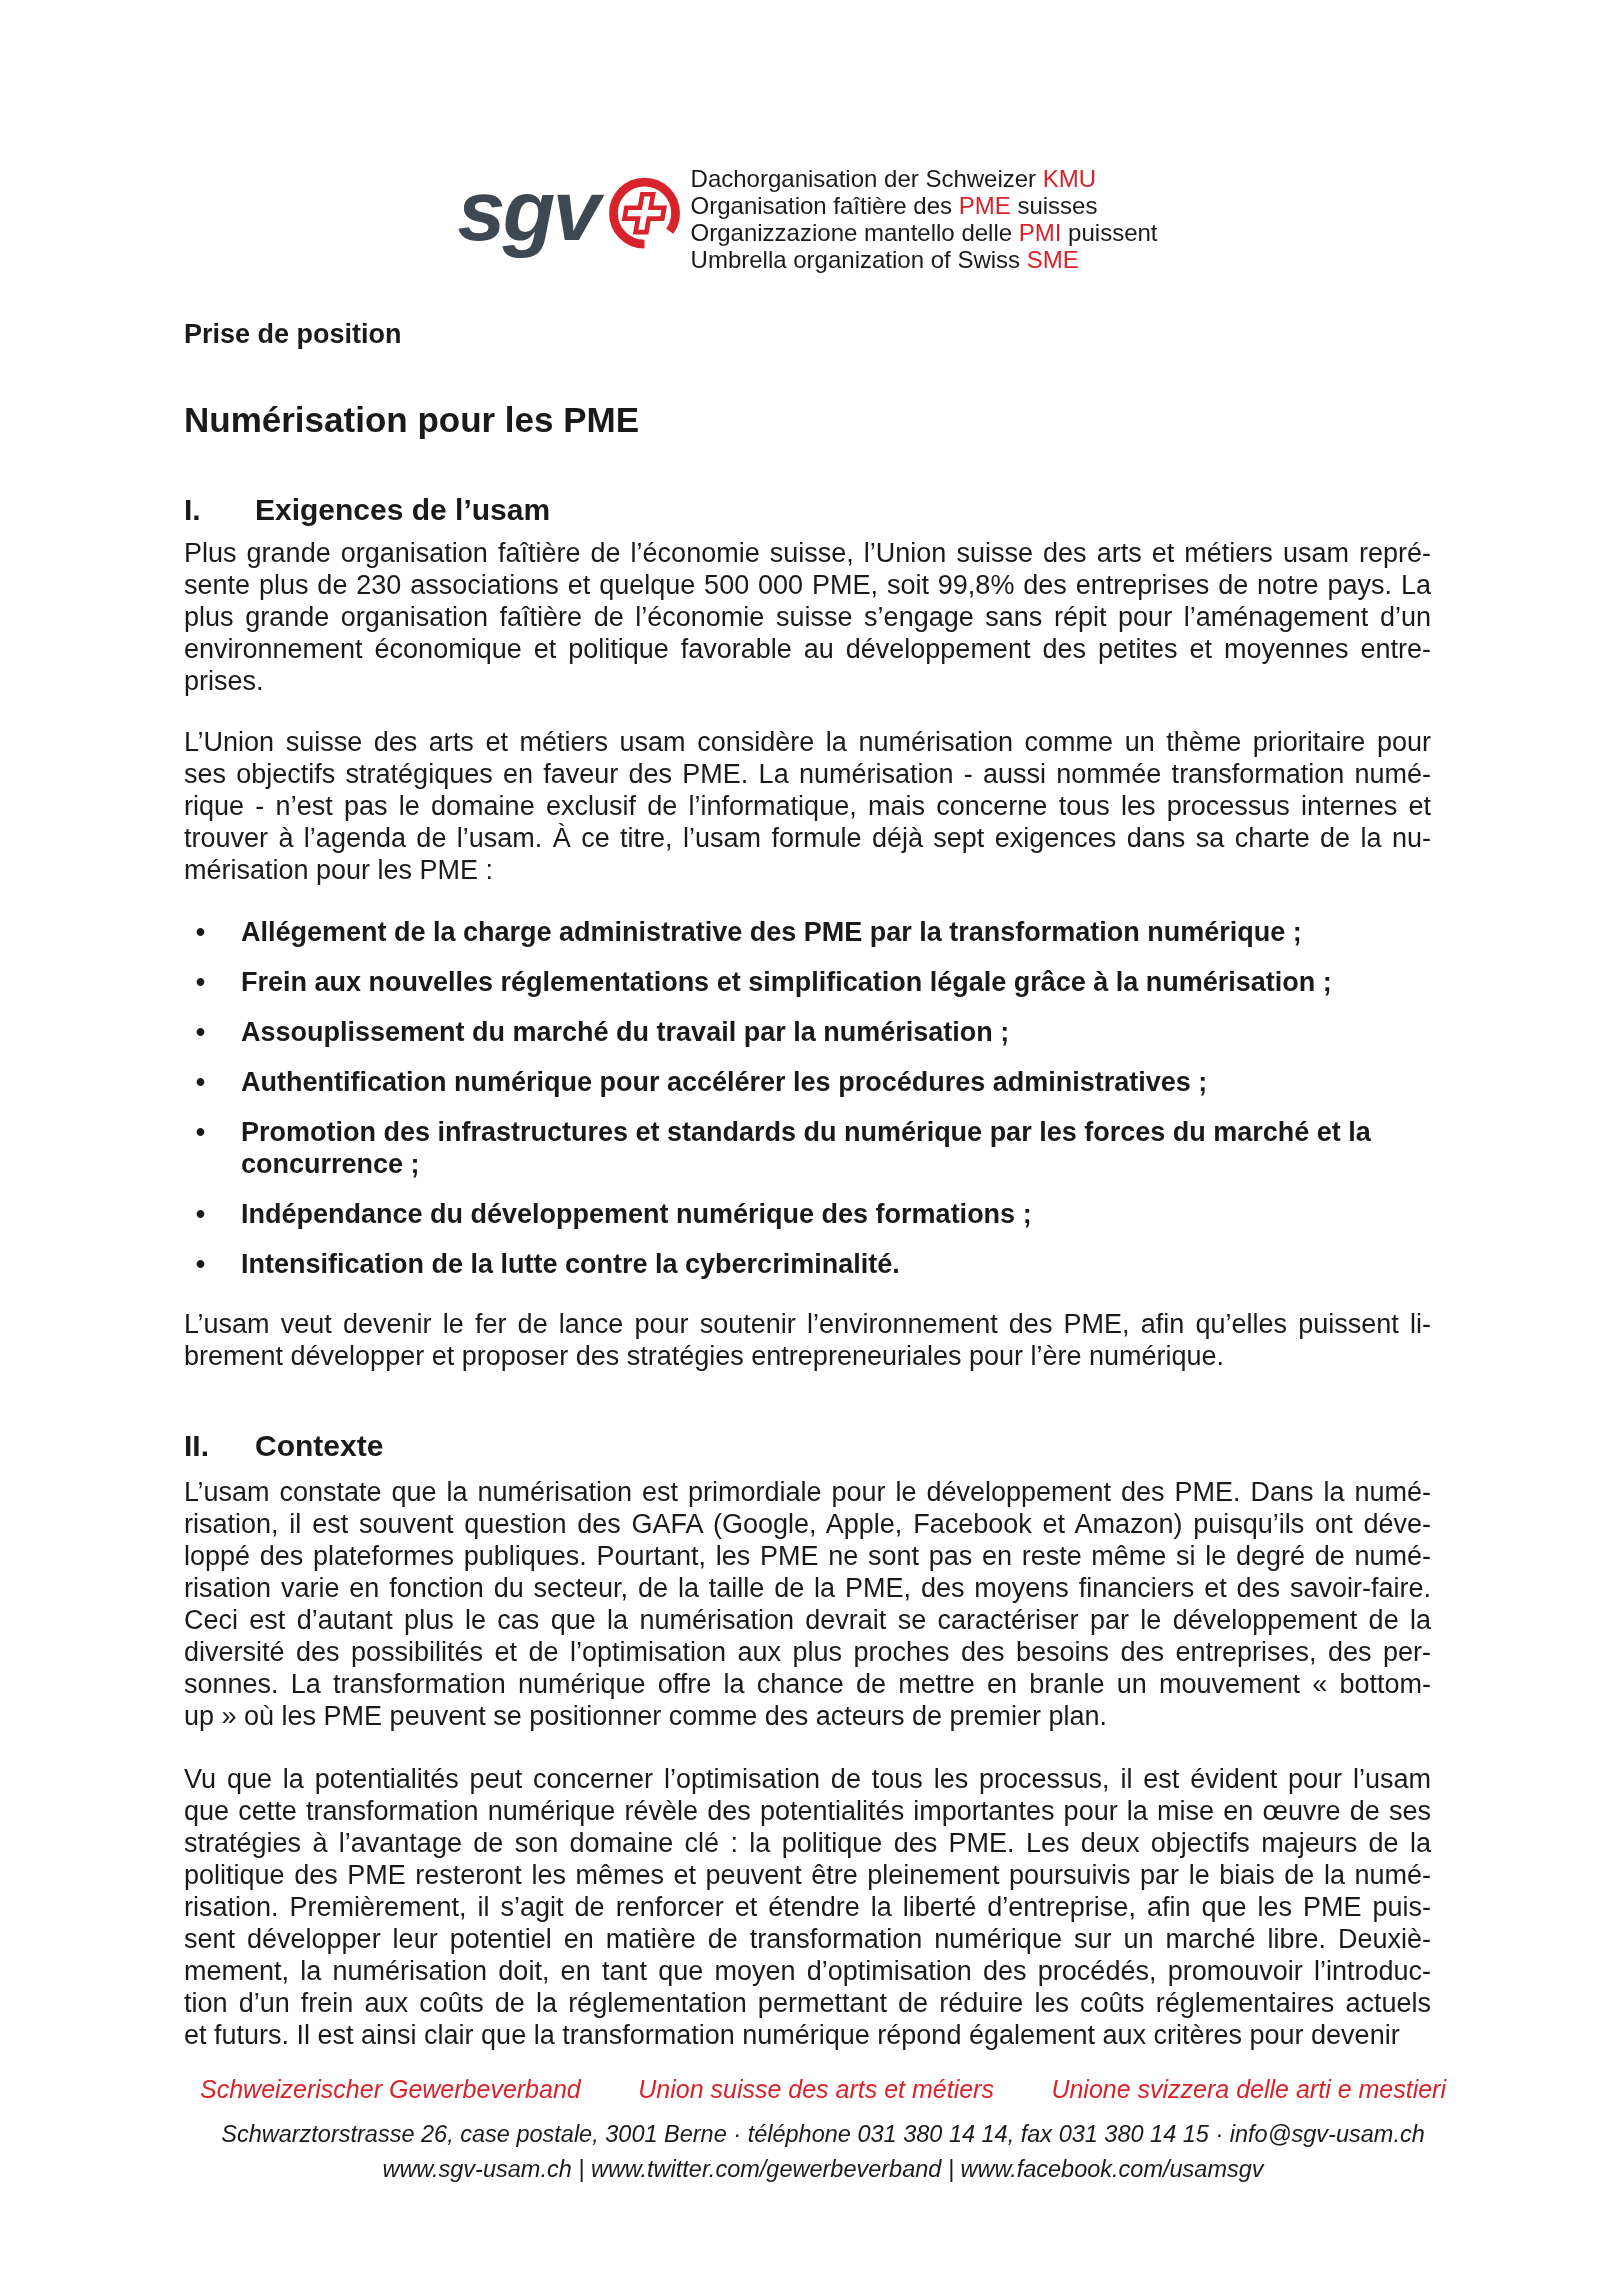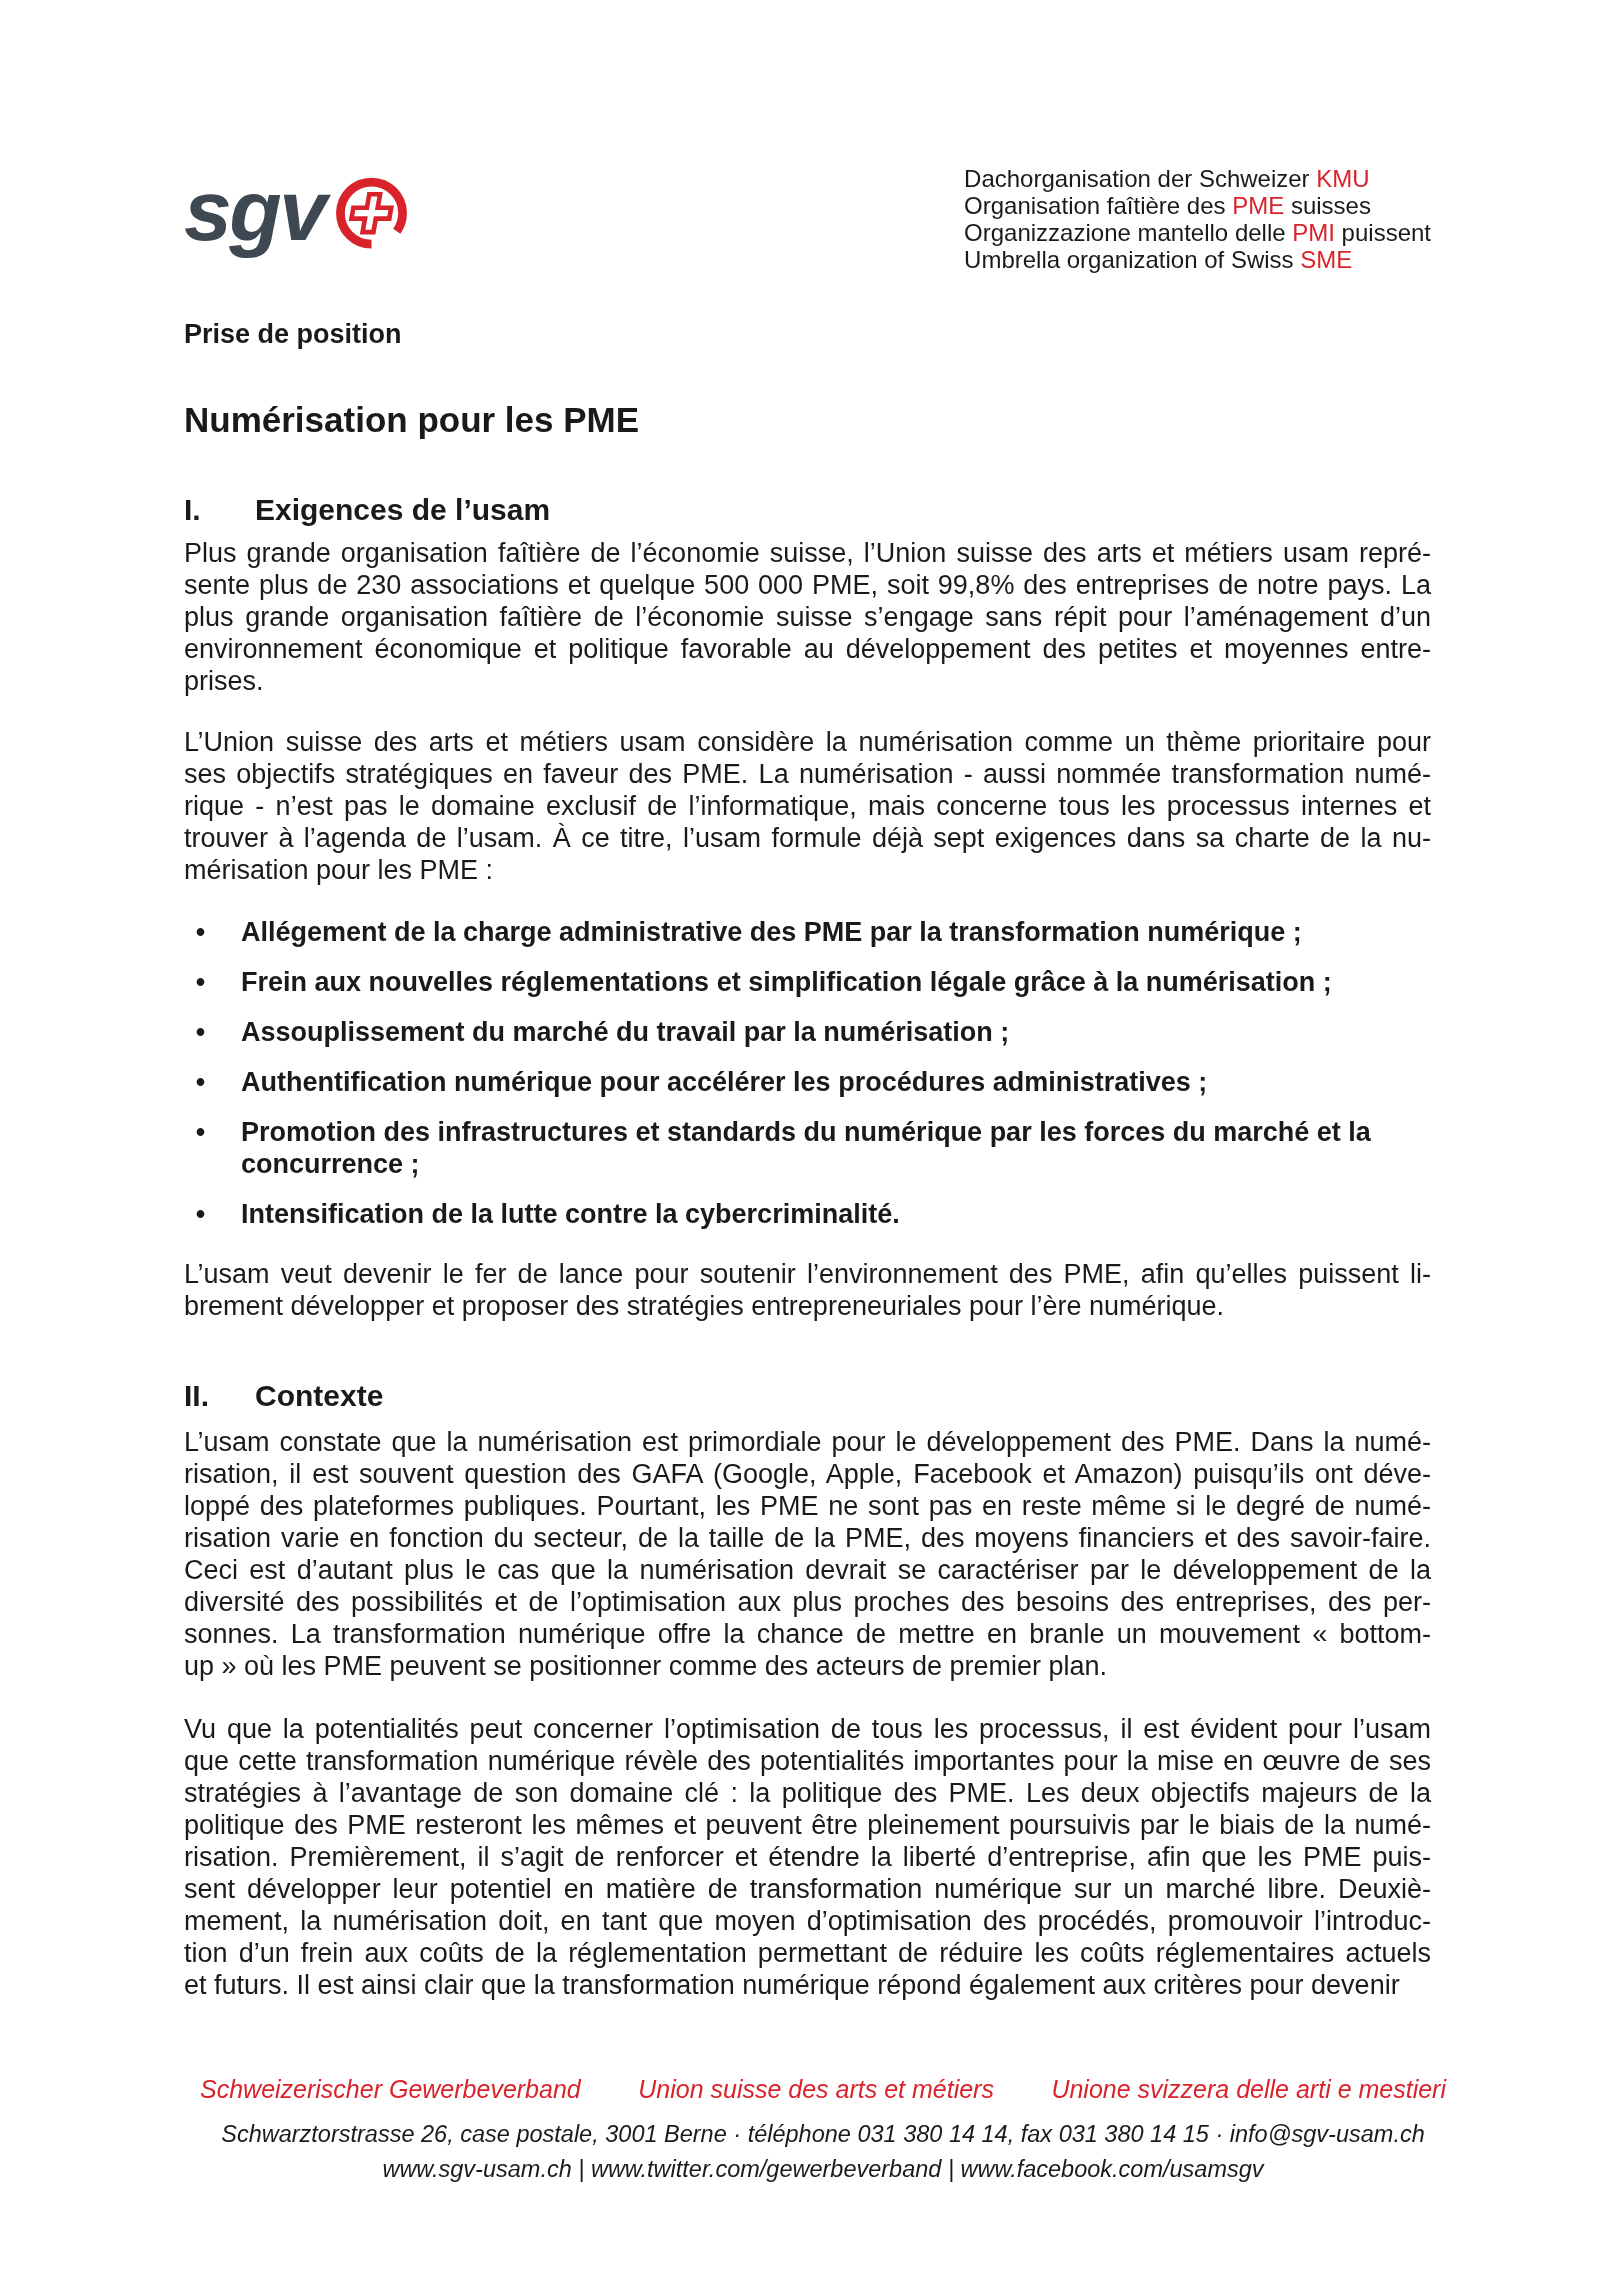--- a/index.html
+++ b/index.html
@@ -12,21 +12,21 @@
     font-family: "Liberation Sans", sans-serif;
     overflow: hidden;
   }
   .content { margin: 0 185px 0 184px; }
 
   
   .header-row {
     margin-top: 155px;
     height: 117px;
     display: flex;
-    justify-content: space-between;
+    justify-content: center;
     align-items: center;
   }
   .logo {
     display: flex;
     align-items: center;
     margin-top: -6.5px;
   }
   .logo-text {
     font-size: 86px;
     line-height: 1;
@@ -182,20 +182,21 @@
         <div class="tline">trouver à l’agenda de l’usam. À ce titre, l’usam formule déjà sept exigences dans sa charte de la nu-</div>
         <div class="tline">mérisation pour les PME :</div>
       </div>
 
     <ul class="bullets">
         <li class="bullet-item">Allégement de la charge administrative des PME par la transformation numérique ;</li>
         <li class="bullet-item">Frein aux nouvelles réglementations et simplification légale grâce à la numérisation ;</li>
         <li class="bullet-item">Assouplissement du marché du travail par la numérisation ;</li>
         <li class="bullet-item">Authentification numérique pour accélérer les procédures administratives ;</li>
         <li class="bullet-item">Promotion des infrastructures et standards du numérique par les forces du marché et la concurrence ;</li>
+        <li class="bullet-item">Indépendance du développement numérique des formations ;</li>
         <li class="bullet-item">Intensification de la lutte contre la cybercriminalité.</li>
       </ul>
 
     <div class="para para--after-list">
         <div class="tline">L’usam veut devenir le fer de lance pour soutenir l’environnement des PME, afin qu’elles puissent li-</div>
         <div class="tline">brement développer et proposer des stratégies entrepreneuriales pour l’ère numérique.</div>
       </div>
 
     <div class="sec-heading sec-heading--2">
       <span class="hnum">II.</span>

